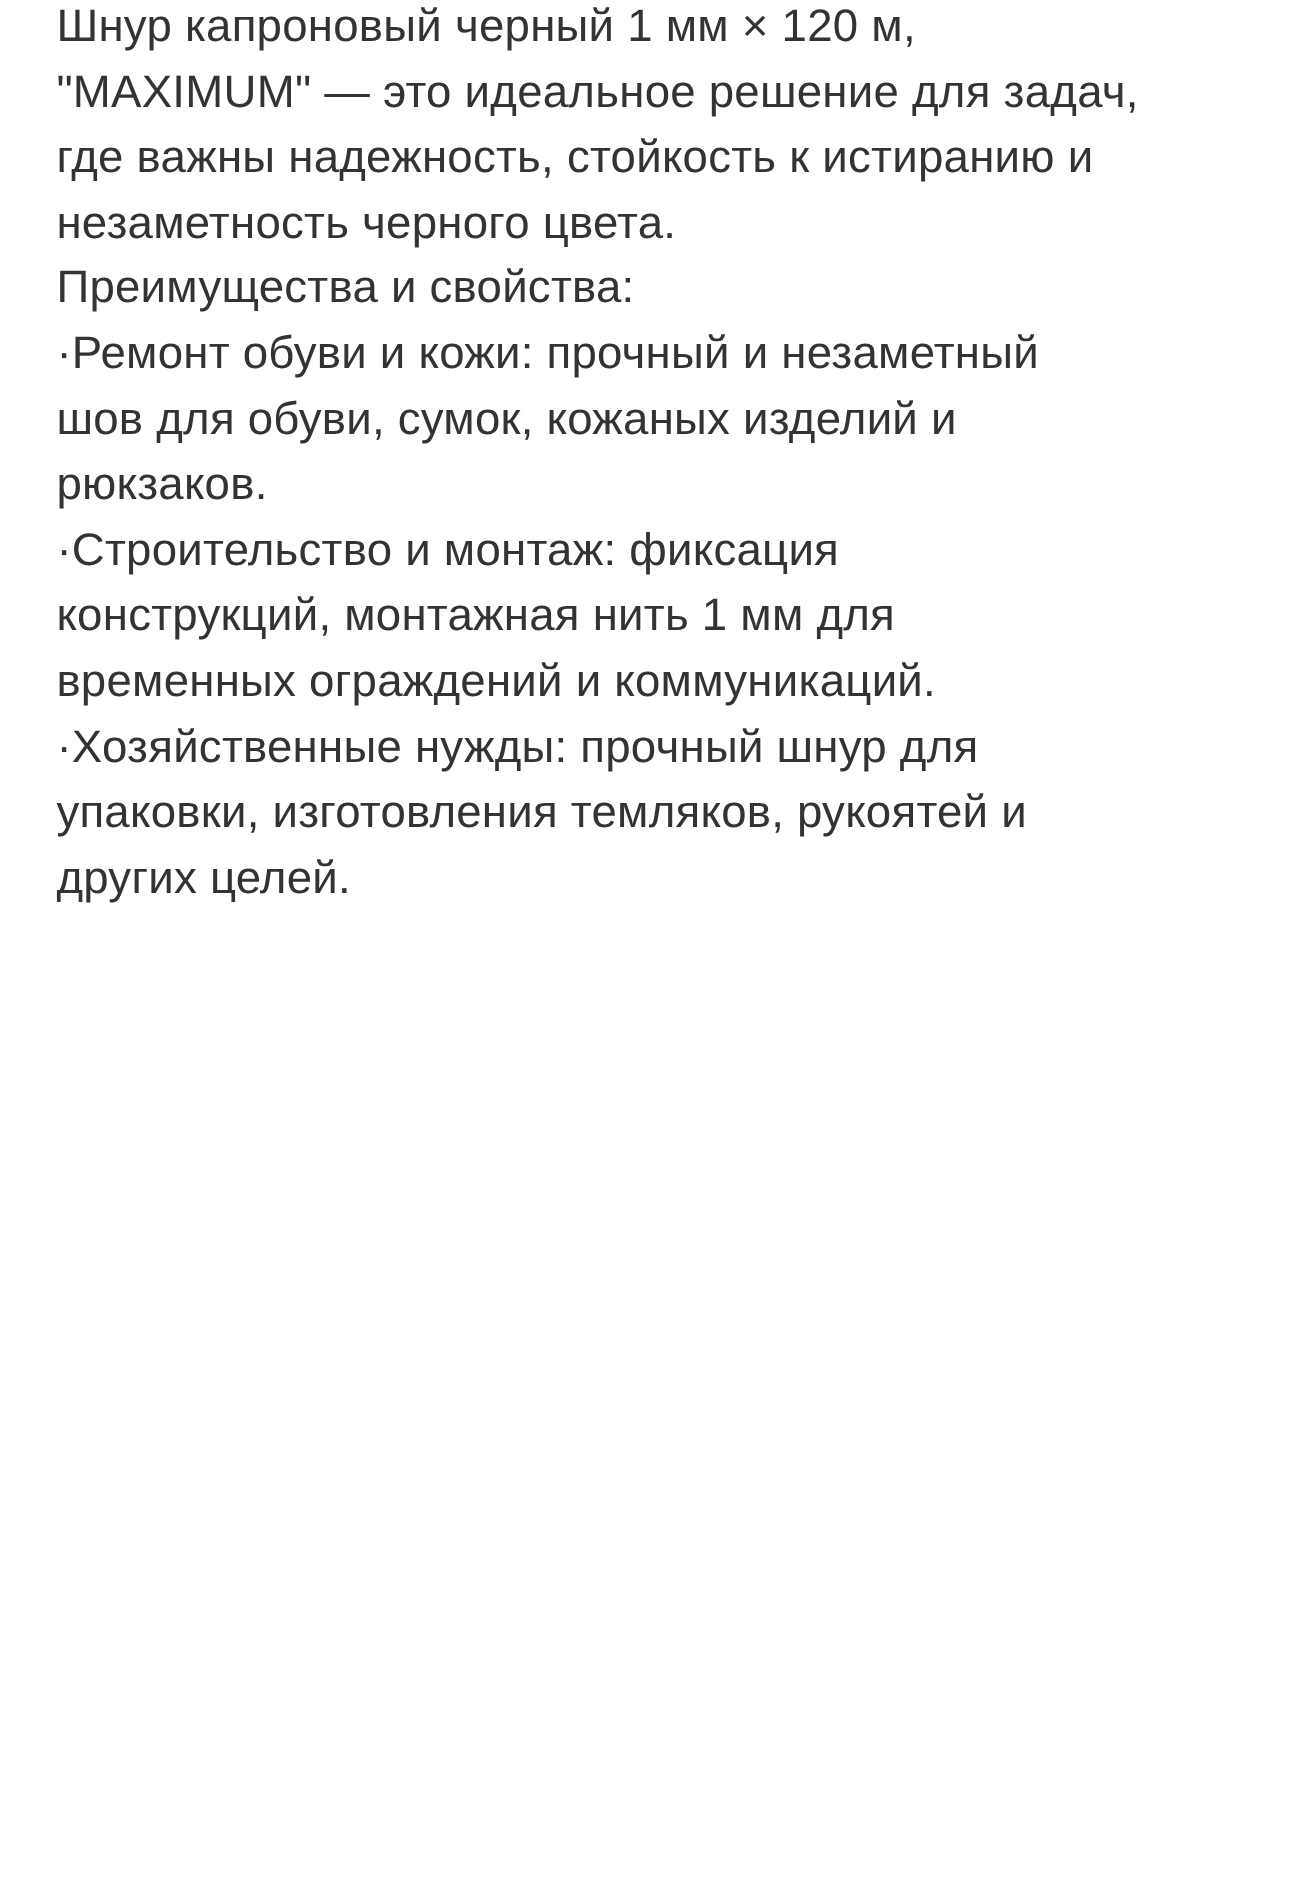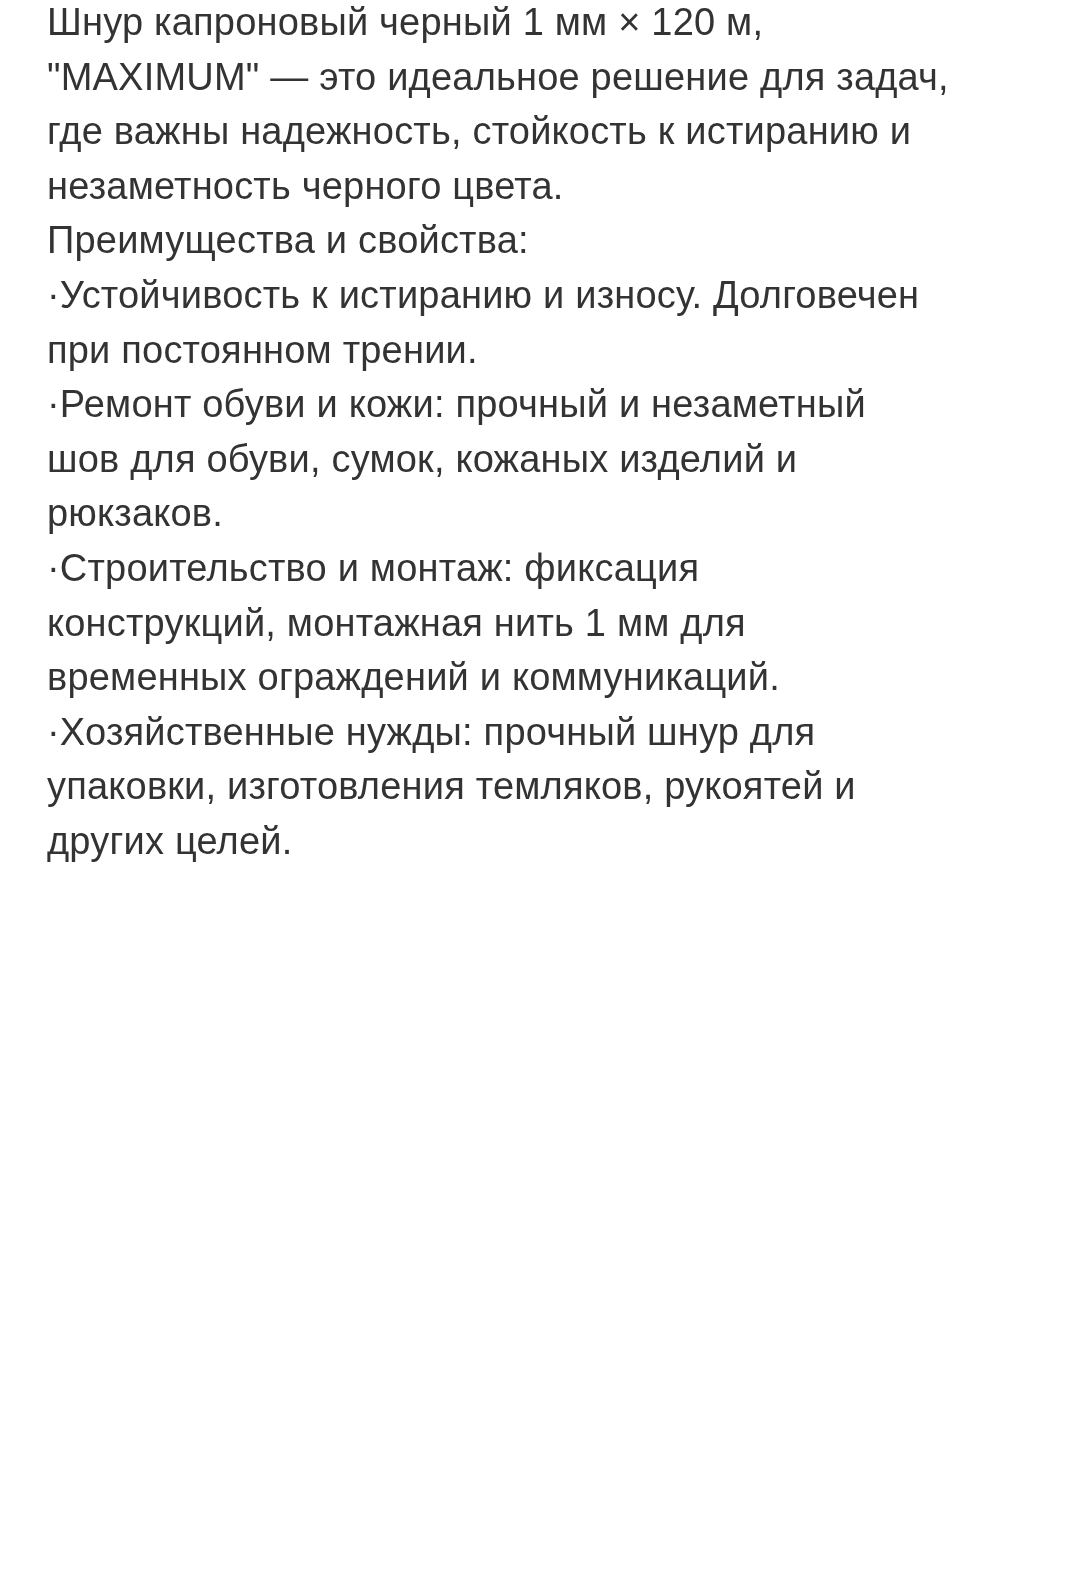--- a/index.html
+++ b/index.html
@@ -28,22 +28,20 @@
 </style>
 </head>
 <body>
 
 <div class="description">
   <div class="block">Шнур капроновый черный 1 мм × 120 м,
 "MAXIMUM" — это идеальное решение для задач,
 где важны надежность, стойкость к истиранию и
 незаметность черного цвета.</div>
   <div class="block">Преимущества и свойства:</div>
-  <div class="block">·Устойчивость к истиранию и износу. Долговечен
-при постоянном трении.</div>
   <div class="block">·Ремонт обуви и кожи: прочный и незаметный
 шов для обуви, сумок, кожаных изделий и
 рюкзаков.</div>
   <div class="block">·Строительство и монтаж: фиксация
 конструкций, монтажная нить 1 мм для
 временных ограждений и коммуникаций.</div>
   <div class="block">·Хозяйственные нужды: прочный шнур для
 упаковки, изготовления темляков, рукоятей и
 других целей.</div>
 </div>

